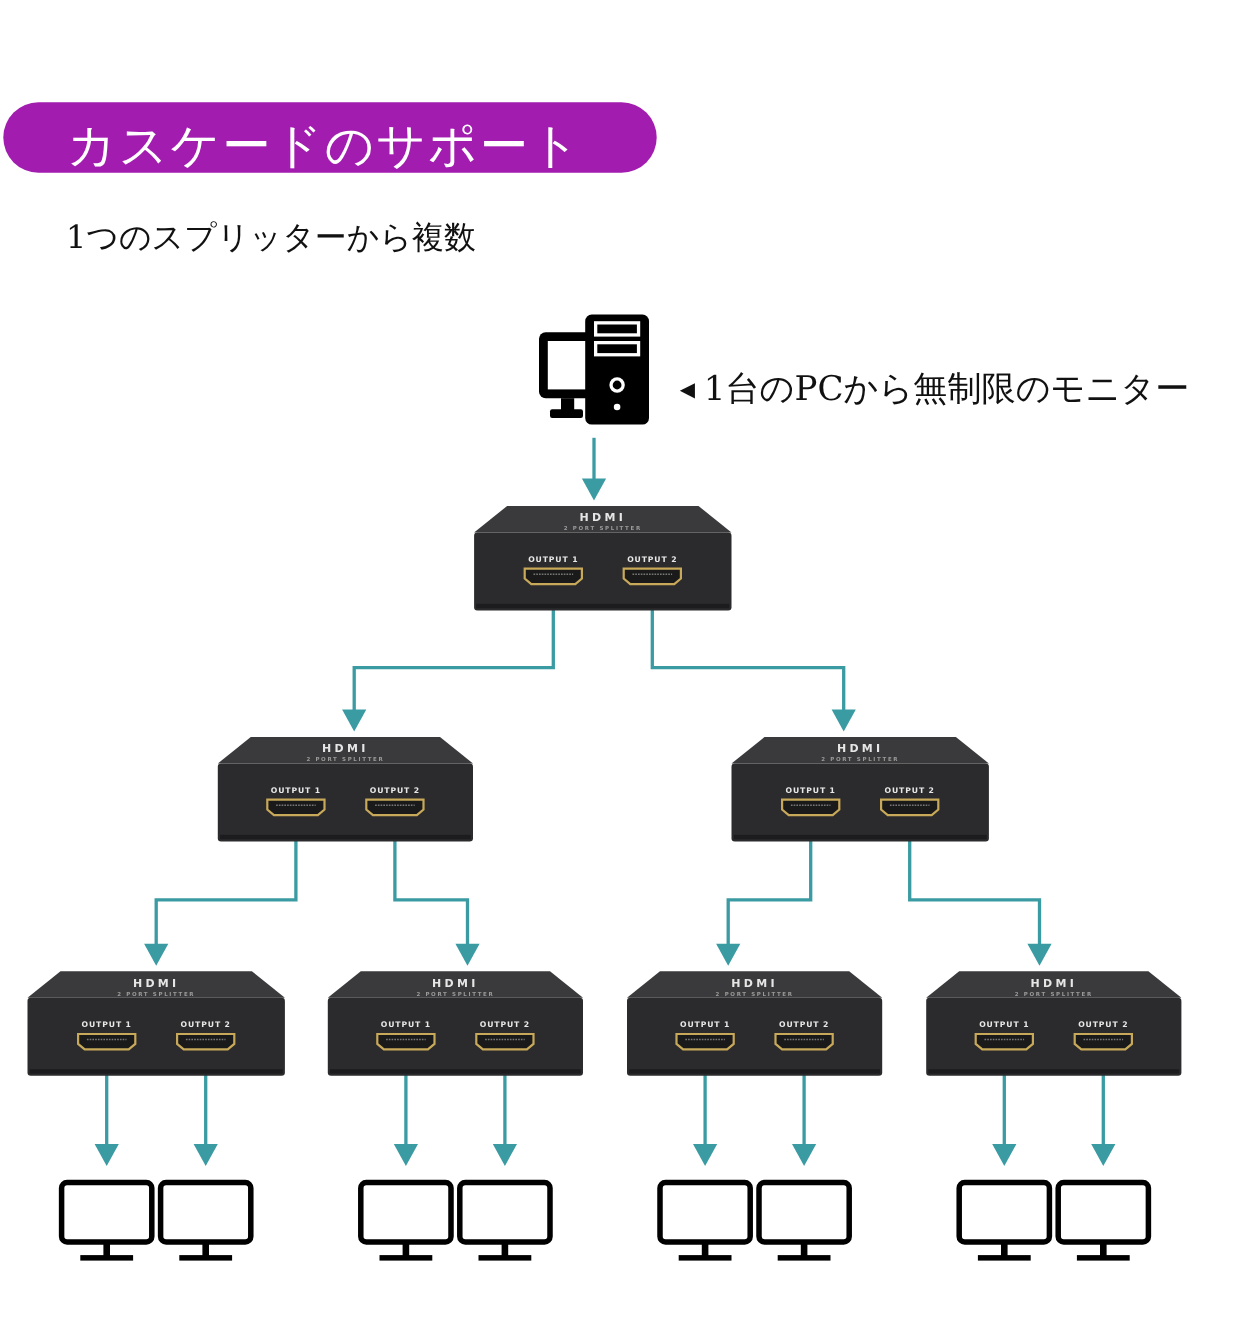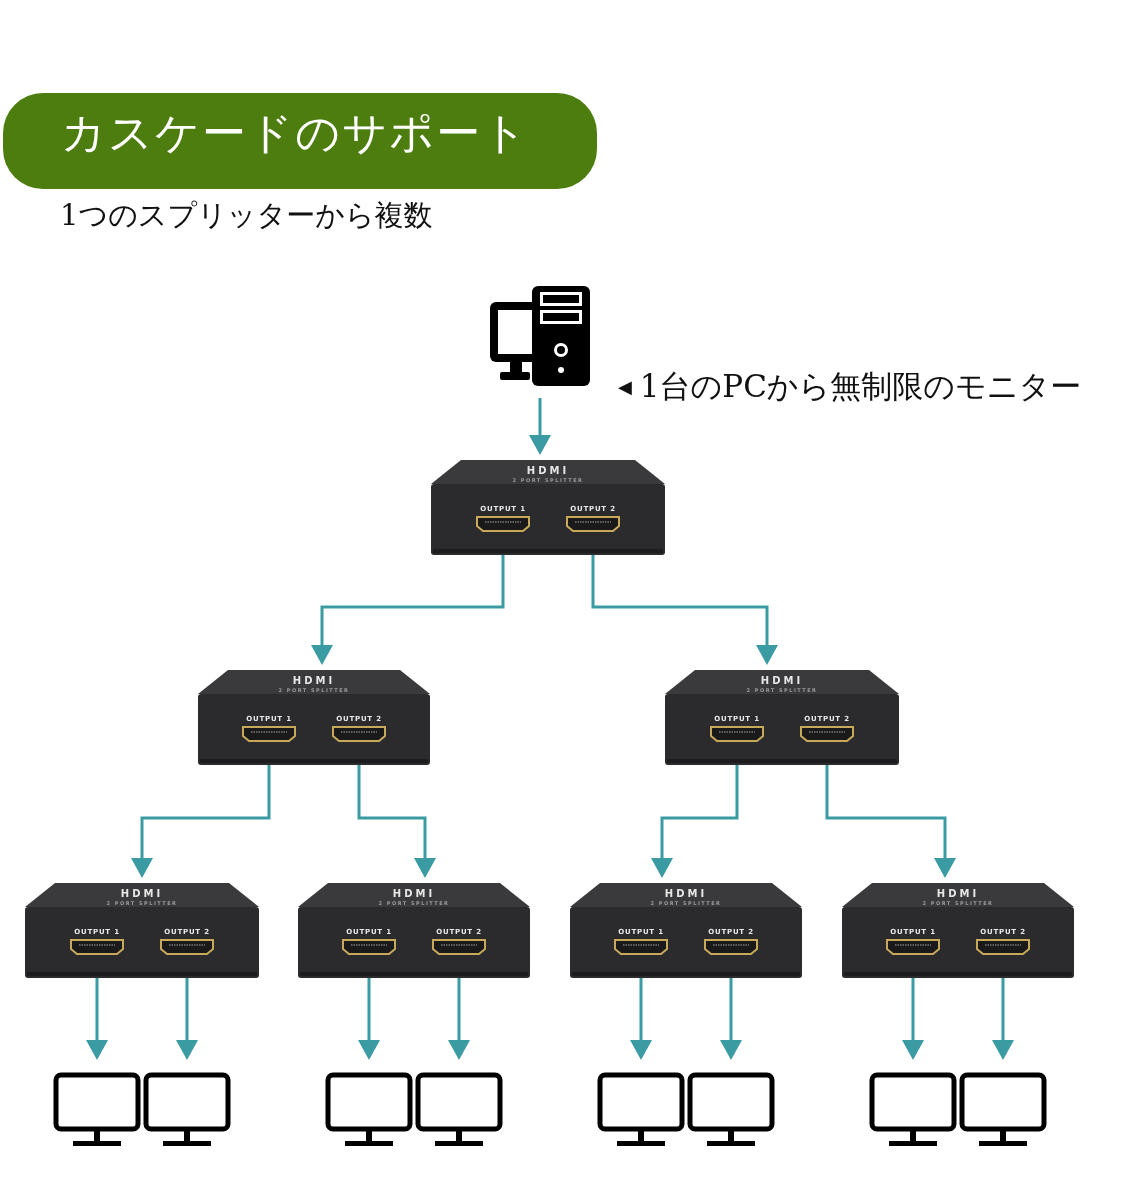--- a/index.html
+++ b/index.html
@@ -1,30 +1,30 @@
 <!DOCTYPE html>
 <html><head>
   <meta charset="utf-8">
   <style>
     html, body { margin: 0; padding: 0; background: #ffffff; }
     body { width: 1129px; height: 1200px; position: relative; overflow: hidden;
            font-family: "DejaVu Serif", "Liberation Serif", serif; }
     .title-pill {
-      position: absolute; left: 3px; top: 93px; width: 594px; height: 96px;
-      background: #4d7c0f; border-radius: 40px;
+      position: absolute; left: 3px; top: 93px; width: 594px; height: 64px;
+      background: #a21caf; border-radius: 40px;
       color: #ffffff; font-size: 44px; line-height: 80px;
       padding-left: 58px; box-sizing: border-box; letter-spacing: 2px;
     }
     .subtitle {
       position: absolute; left: 60px; top: 193px;
       font-size: 29px; color: #111111; line-height: 44px;
     }
     .pc-caption {
       position: absolute; left: 618px; top: 334px;
-      font-size: 31px; color: #111111; line-height: 40px; white-space: nowrap; margin-top: 32px;
+      font-size: 31px; color: #111111; line-height: 40px; white-space: nowrap;
     }
     .pc-caption .tri { font-size: 18px; vertical-align: 4px; margin-right: 8px; }
     svg#diagram { position: absolute; left: 0; top: 0; }
     .split-label { font-family: "DejaVu Sans", sans-serif; font-weight: bold; }
   </style>
 </head>
 <body>
 
 <div class="title-pill">
   <span>カスケードのサポート</span>

